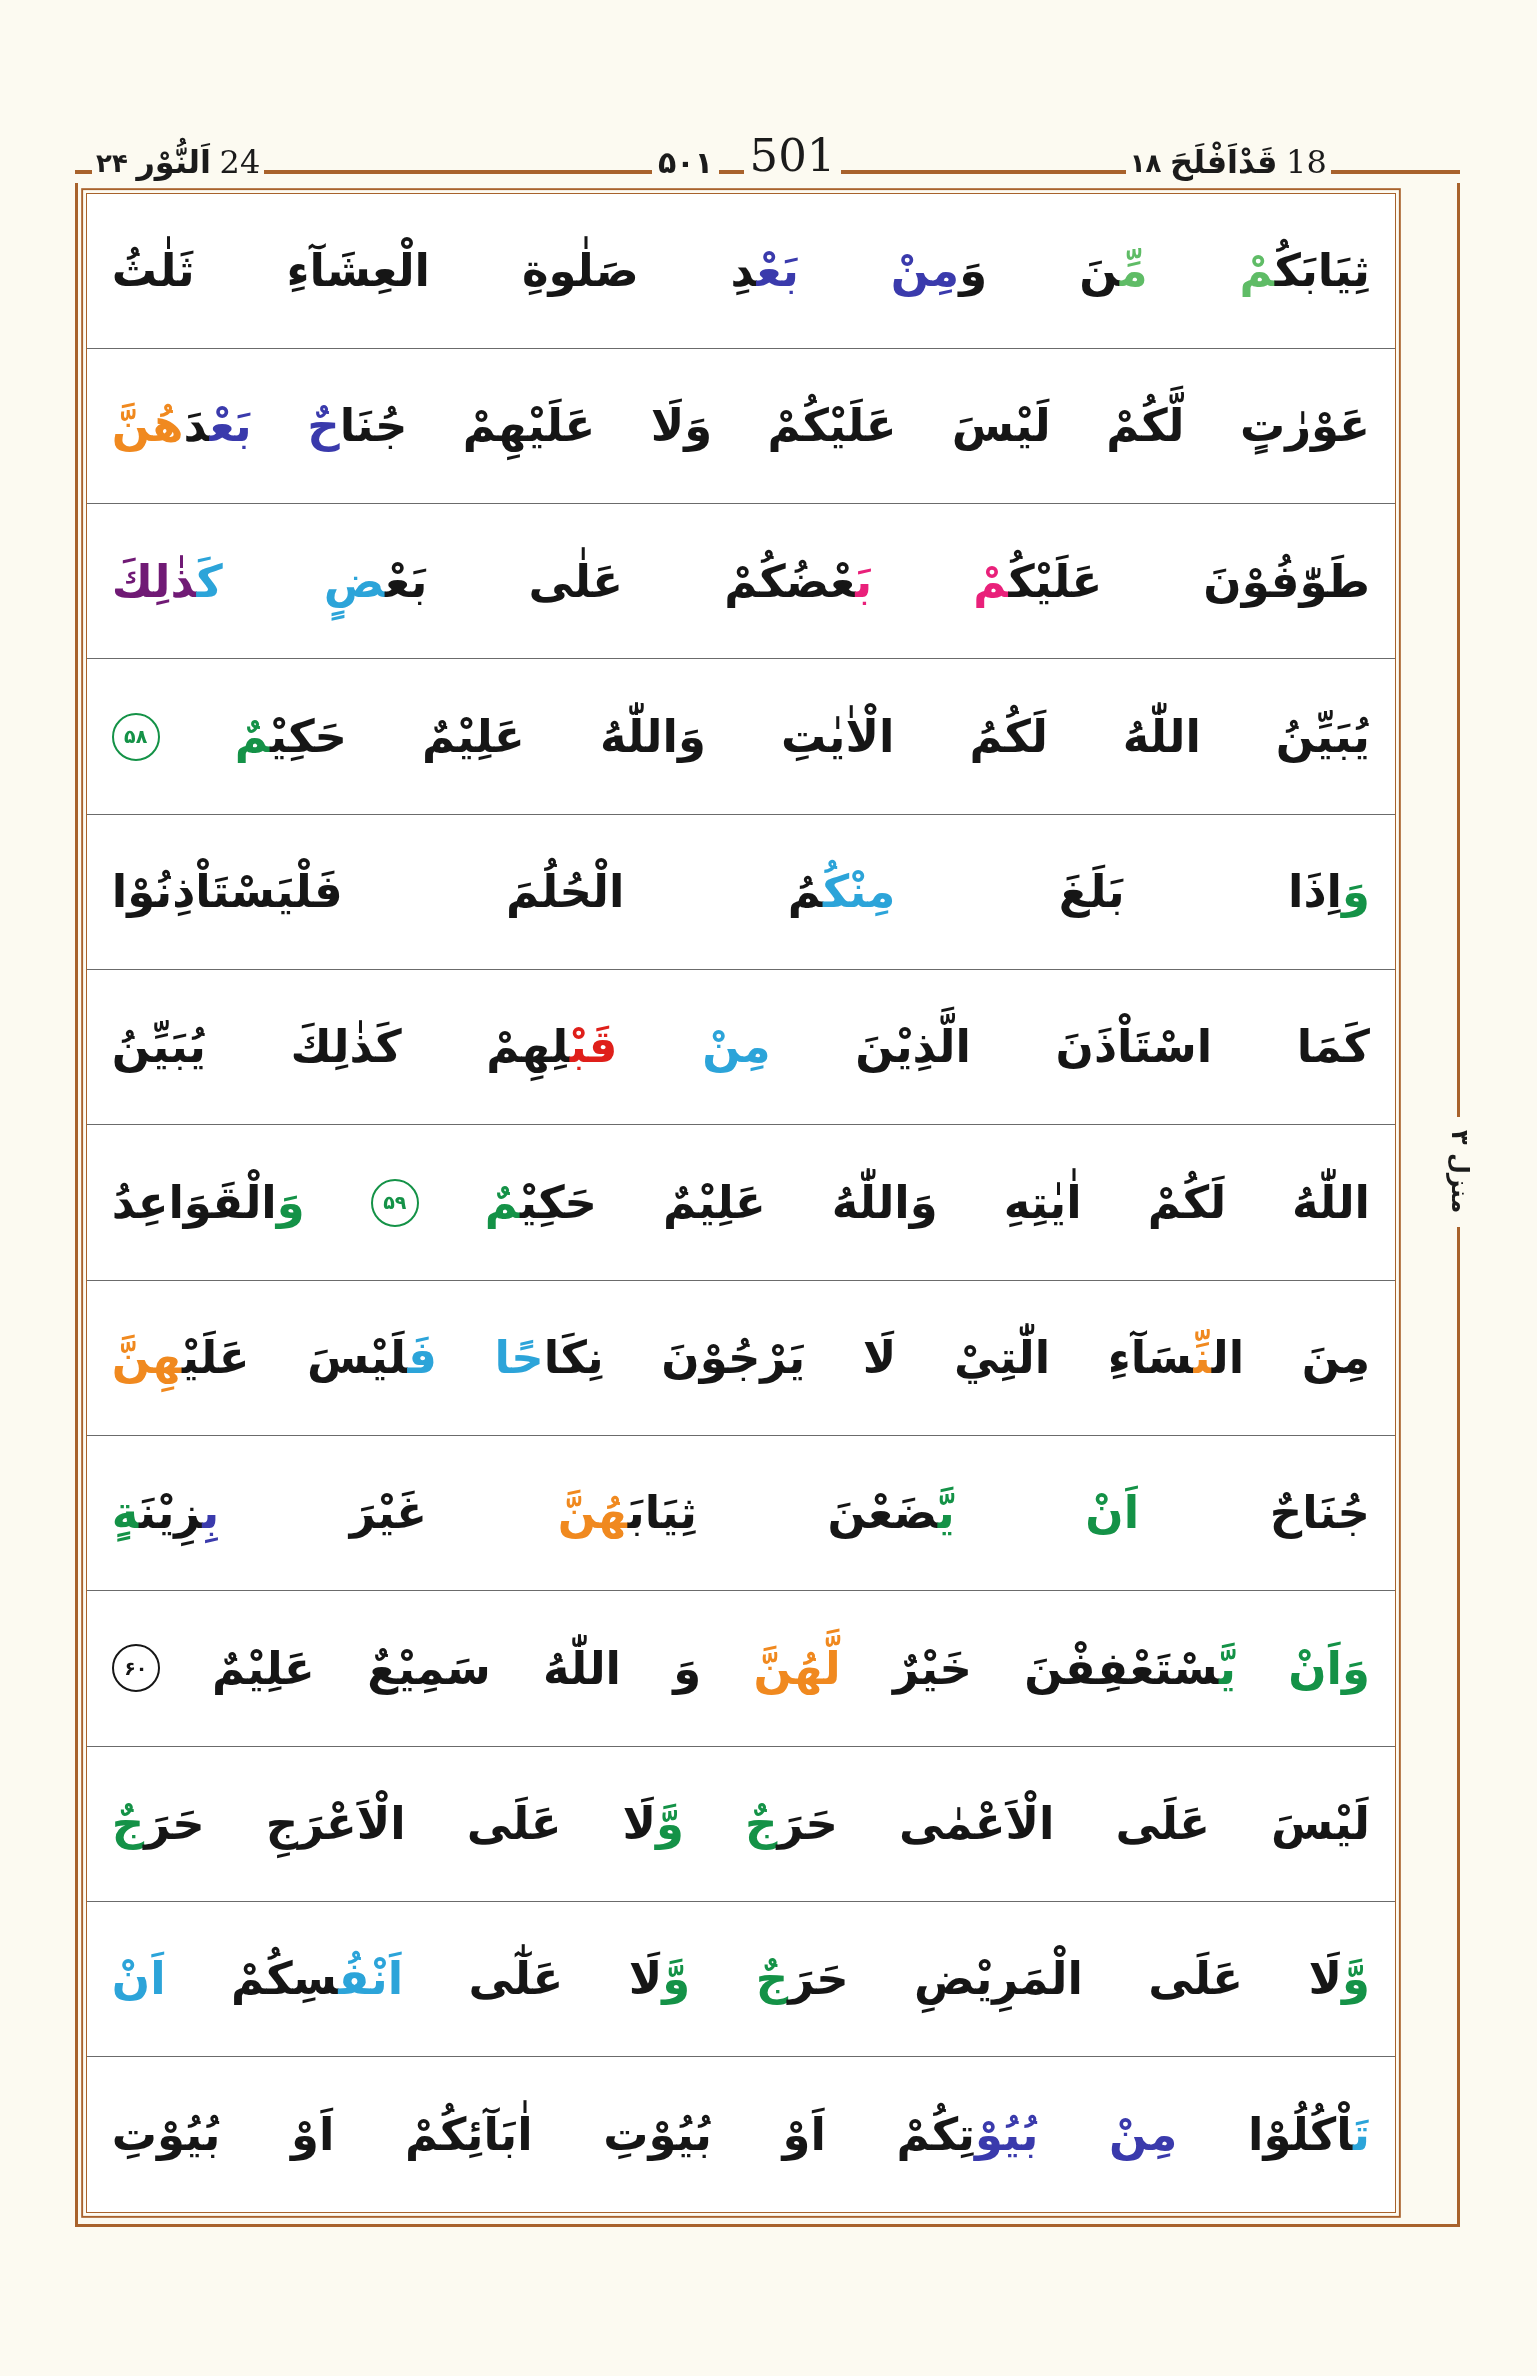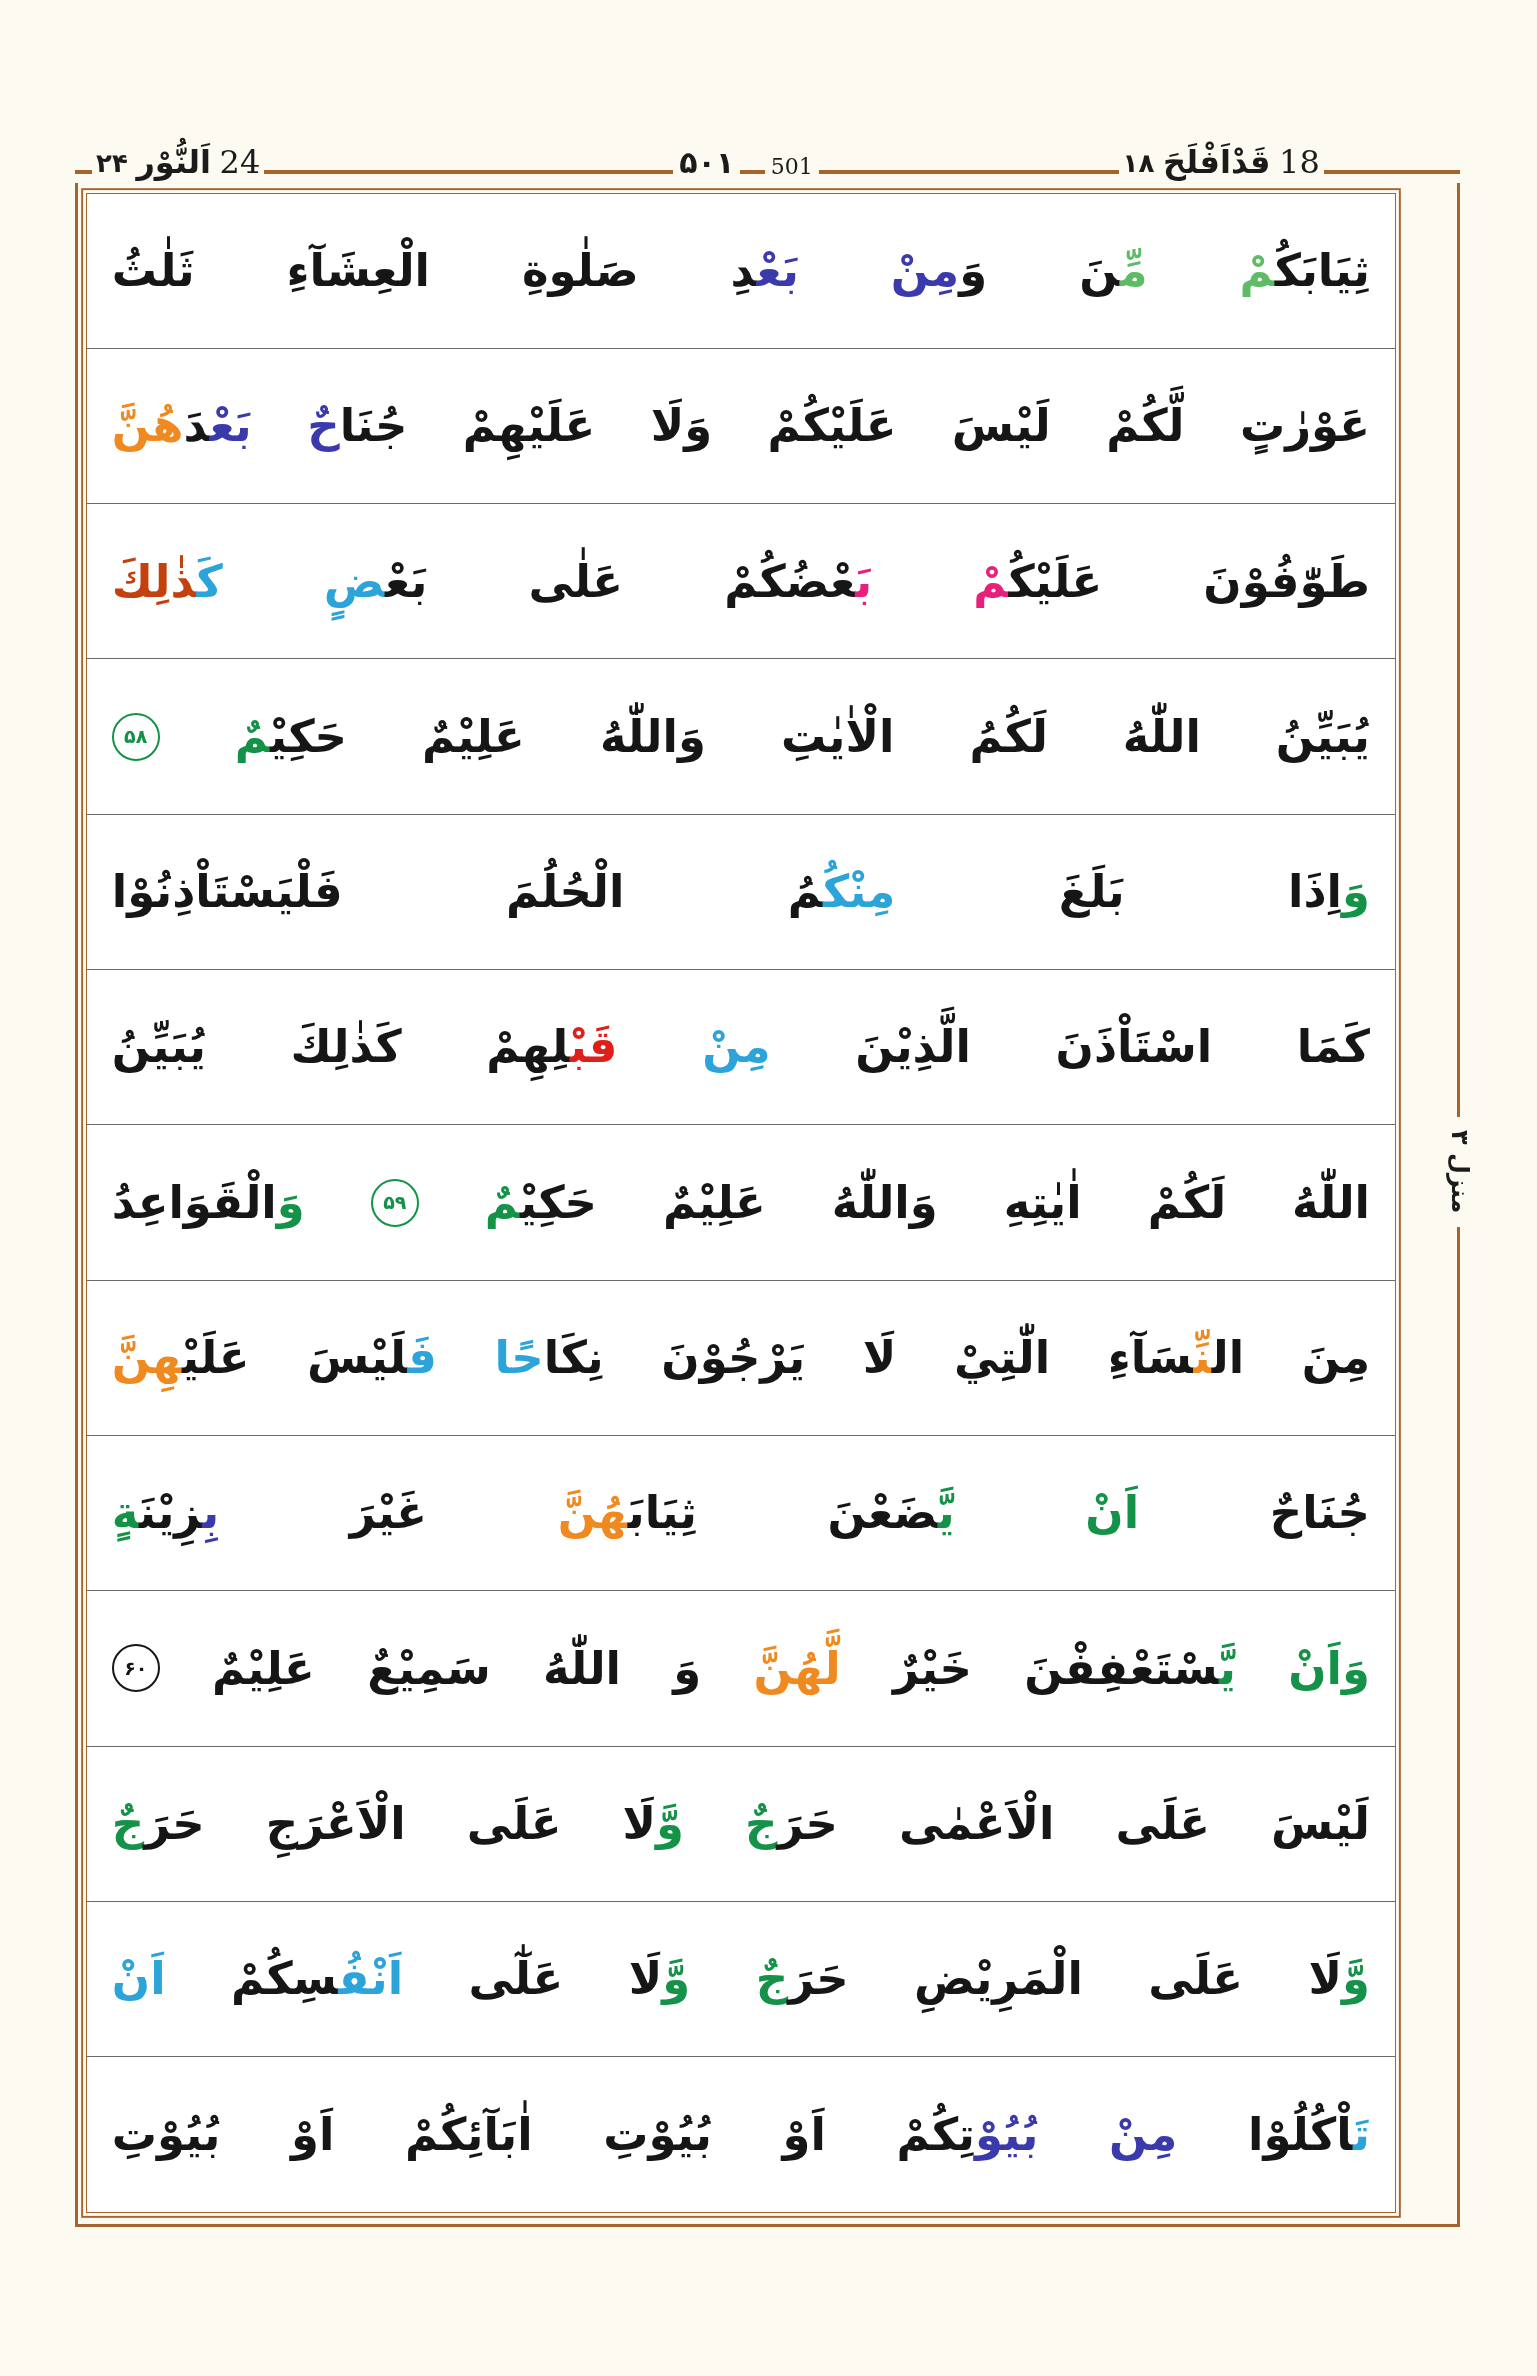--- a/index.html
+++ b/index.html
@@ -14,21 +14,21 @@
     position:absolute;left:75px;top:117px;width:1385px;height:61px;
     display:flex;align-items:flex-end;direction:ltr;
   }
   .rule{border-bottom:4.8px solid #a8622c;margin-bottom:3.8px;height:0;}
   .r18{flex:0 0 17.3px;} .r3{flex:3;} .r26{flex:0 0 25px;} .r22{flex:2.2;} .r1{flex:1;}
   .hdr-group{display:flex;align-items:flex-end;gap:8.6px;padding:0 3.8px;}
   .urdu-num{font-size:26px;font-weight:700;color:#1b1b1b;}
   .arabic-title{font-size:32px;font-weight:700;color:#1b1b1b;line-height:1;}
   .latin-num{font-family:"DejaVu Serif",serif;font-size:32px;color:#1b1b1b;line-height:1;}
   .page-num-ar{font-size:30px;font-weight:700;color:#1b1b1b;padding:0 5.8px;line-height:1;}
-  .page-num-en{font-family:"DejaVu Serif",serif;font-size:22px;color:#1b1b1b;padding:0 5.8px;line-height:1;}
+  .page-num-en{font-family:"DejaVu Serif",serif;font-size:45px;color:#1b1b1b;padding:0 5.8px;line-height:1;}
   
   .outer-frame{
     position:absolute;left:75px;top:183px;width:1385px;height:2044px;
     border:3.8px solid #a8622c;border-top:none;box-sizing:border-box;
   }
   .inner-frame{
     position:absolute;left:7.7px;top:9.6px;right:61px;bottom:11.5px;
     border:1.9px solid #a8622c;
     box-shadow:0 0 0 2.9px #fdfbf2, 0 0 0 4.8px #a8622c;
     background:#ffffff;
@@ -103,21 +103,21 @@
           <span class="word"><span style="color: rgb(22, 22, 22);">عَلَيْهِمْ</span></span>
           <span class="word"><span style="color: rgb(22, 22, 22);">جُنَا</span><span style="color: rgb(58, 58, 172);">حٌ</span></span>
           <span class="word"><span style="color: rgb(58, 58, 172);">بَعْ</span><span style="color: rgb(22, 22, 22);">دَ</span><span style="color: rgb(240, 137, 31);">هُنَّ</span></span>
         </div>
         <div class="row">
           <span class="word"><span style="color: rgb(22, 22, 22);">طَوّٰفُوْنَ</span></span>
           <span class="word"><span style="color: rgb(22, 22, 22);">عَلَيْكُ</span><span style="color: rgb(233, 32, 122);">مْ</span></span>
           <span class="word"><span style="color: rgb(233, 32, 122);">بَ</span><span style="color: rgb(22, 22, 22);">عْضُكُمْ</span></span>
           <span class="word"><span style="color: rgb(22, 22, 22);">عَلٰى</span></span>
           <span class="word"><span style="color: rgb(22, 22, 22);">بَعْ</span><span style="color: rgb(44, 164, 217);">ضٍ</span></span>
-          <span class="word"><span style="color: rgb(44, 164, 217);">كَ</span><span style="color: #c2410c;">ذٰلِكَ</span></span>
+          <span class="word"><span style="color: rgb(44, 164, 217);">كَ</span><span style="color: #701a75;">ذٰلِكَ</span></span>
         </div>
         <div class="row">
           <span class="word"><span style="color: rgb(22, 22, 22);">يُبَيِّنُ</span></span>
           <span class="word"><span style="color: rgb(22, 22, 22);">اللّٰهُ</span></span>
           <span class="word"><span style="color: rgb(22, 22, 22);">لَكُمُ</span></span>
           <span class="word"><span style="color: rgb(22, 22, 22);">الْاٰيٰتِ</span></span>
           <span class="word"><span style="color: rgb(22, 22, 22);">وَاللّٰهُ</span></span>
           <span class="word"><span style="color: rgb(22, 22, 22);">عَلِيْمٌ</span></span>
           <span class="word"><span style="color: rgb(22, 22, 22);">حَكِيْ</span><span style="color: rgb(20, 146, 71);">مٌ</span></span>
           <span class="verse" style="color: rgb(20, 146, 71);">۵۸</span>

